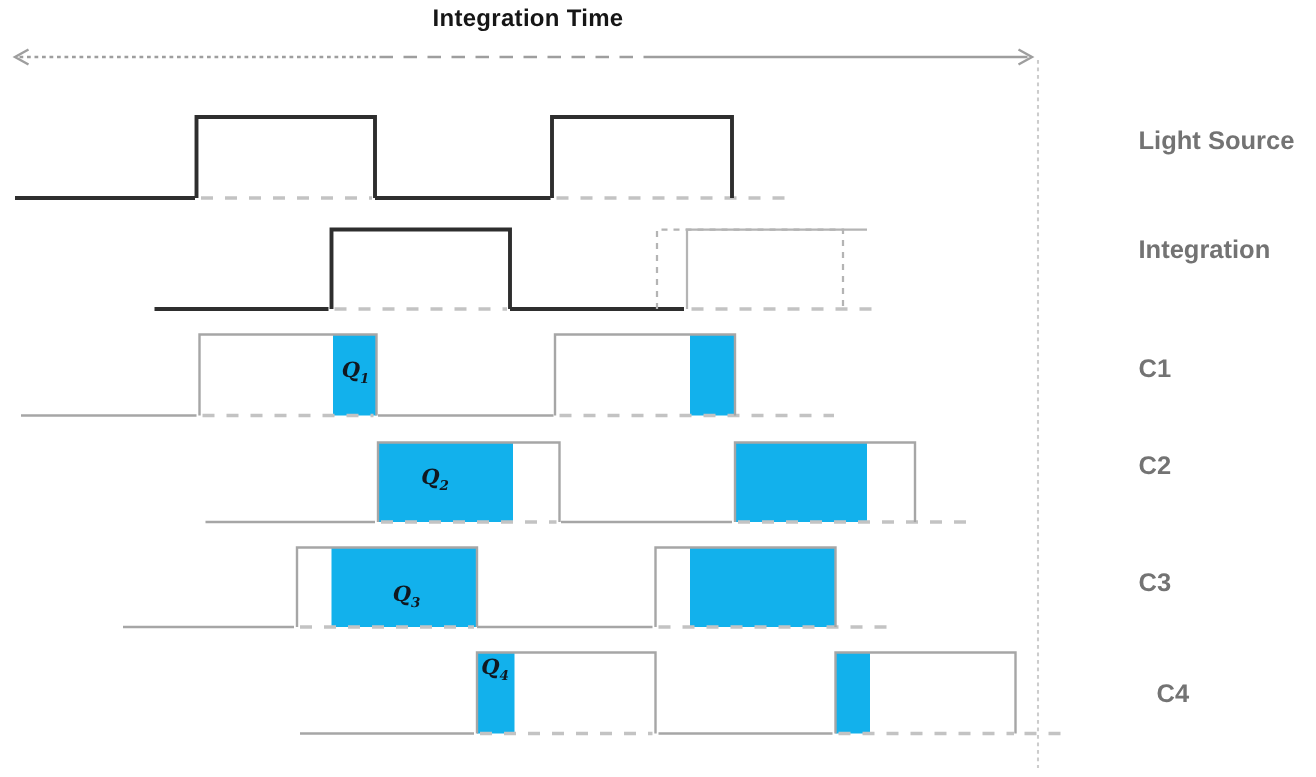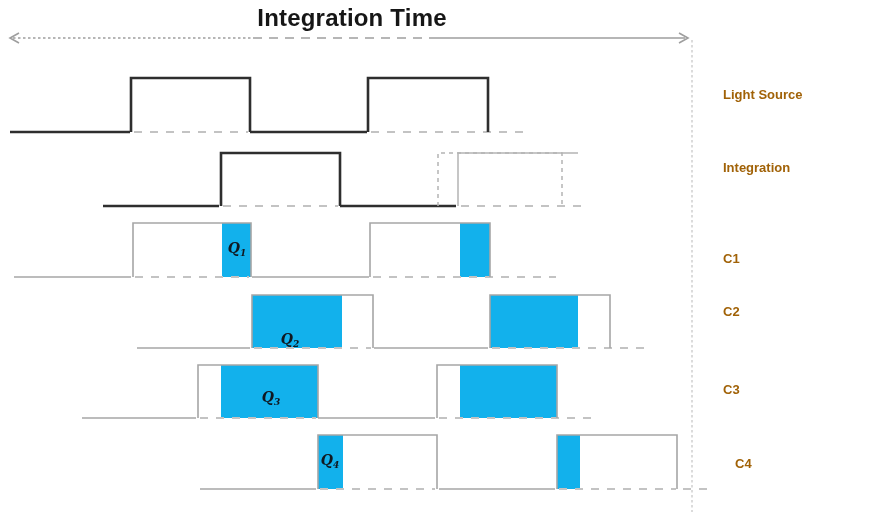--- a/index.html
+++ b/index.html
@@ -10,33 +10,34 @@
     background: #ffffff;
     font-family: "Liberation Sans", sans-serif;
     overflow: hidden;
   }
   .stage svg { position: absolute; left: 0; top: 0; }
   .title {
     position: absolute;
     top: 4px;
     left: 352px;
     transform: translateX(-50%);
-    font-size: 24px;
+    font-size: 16px;
     font-weight: 700;
     color: #161616;
     letter-spacing: 0.2px;
     white-space: nowrap;
   }
   .row-label {
     position: absolute;
     transform: translateY(-50%);
-    font-size: 13px;
+    font-size: 17px;
     font-weight: 700;
-    color: #a16207;
+    color: #737373;
     white-space: nowrap;
+    margin-left: 36px;
   }
   .q-label {
     position: absolute;
     transform: translate(-50%, -50%);
     font-family: "DejaVu Serif", serif;
     font-style: italic;
     font-weight: 700;
     font-size: 14px;
     color: #101820;
     white-space: nowrap;
@@ -116,22 +117,22 @@
         <line x1="559" y1="489" x2="676" y2="489" fill="none" stroke="#c3c3c3" stroke-width="2.2" stroke-dasharray="8 8"></line>
         <line x1="683" y1="489" x2="712" y2="489" fill="none" stroke="#c3c3c3" stroke-width="2.2" stroke-dasharray="8 8"></line>
         <path fill="none" stroke="#a6a6a6" stroke-width="1.6" d="M 318 489 L 318 435 L 437 435 L 437 489"></path>
         <path fill="none" stroke="#a6a6a6" stroke-width="1.6" d="M 557 489 L 557 435 L 677 435 L 677 489"></path>
       </g>
     </svg>
   <div class="title">Integration Time</div>
   <div id="overlay">
       <div class="row-label" style="left: 723px; top: 94px;">Light Source</div>
       <div class="row-label" style="left: 723px; top: 167px;">Integration</div>
-      <div class="row-label" style="left: 723px; top: 258px;">C1</div>
+      <div class="row-label" style="left: 723px; top: 246px;">C1</div>
       <div class="q-label" style="left: 237px; top: 249px;"><span>Q</span><sub>1</sub></div>
       <div class="row-label" style="left: 723px; top: 311px;">C2</div>
-      <div class="q-label" style="left: 290px; top: 340px;"><span>Q</span><sub>2</sub></div>
+      <div class="q-label" style="left: 290px; top: 320px;"><span>Q</span><sub>2</sub></div>
       <div class="row-label" style="left: 723px; top: 389px;">C3</div>
       <div class="q-label" style="left: 271px; top: 398px;"><span>Q</span><sub>3</sub></div>
       <div class="row-label" style="left: 735px; top: 463px;">C4</div>
-      <div class="q-label" style="left: 330px; top: 461px;"><span>Q</span><sub>4</sub></div>
+      <div class="q-label" style="left: 330px; top: 447px;"><span>Q</span><sub>4</sub></div>
     </div>
 </div>
 
 </body></html>

